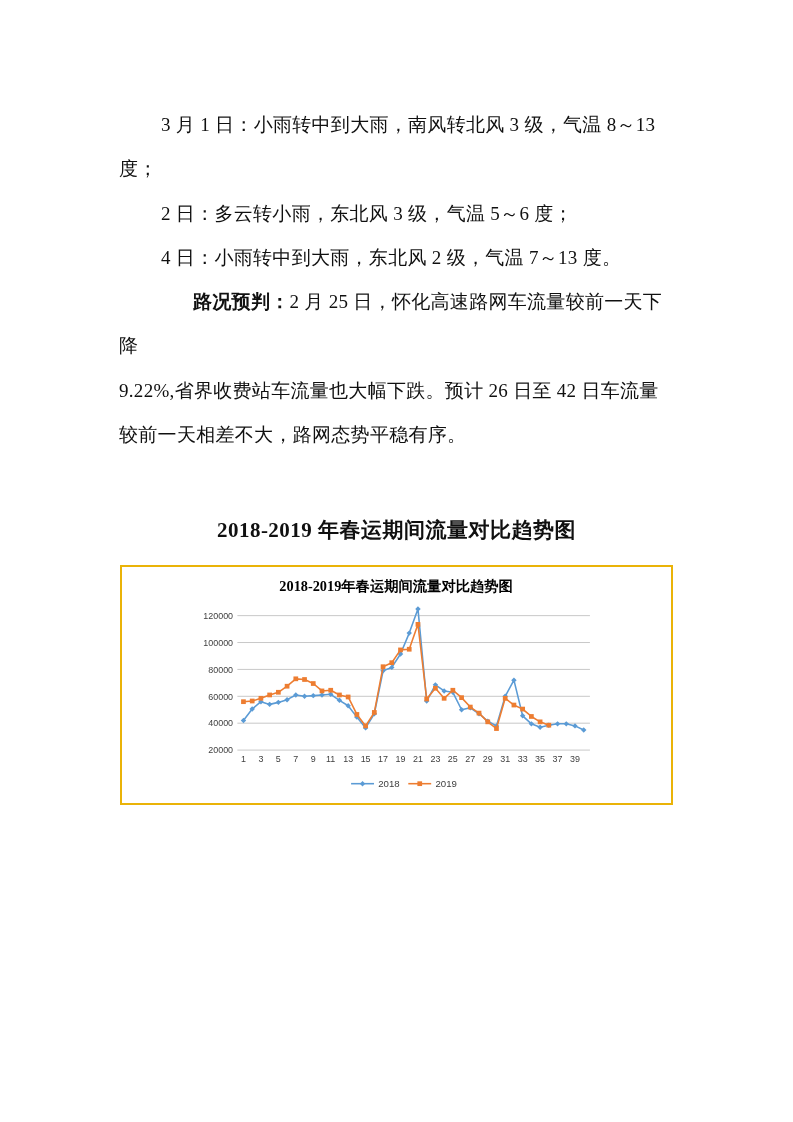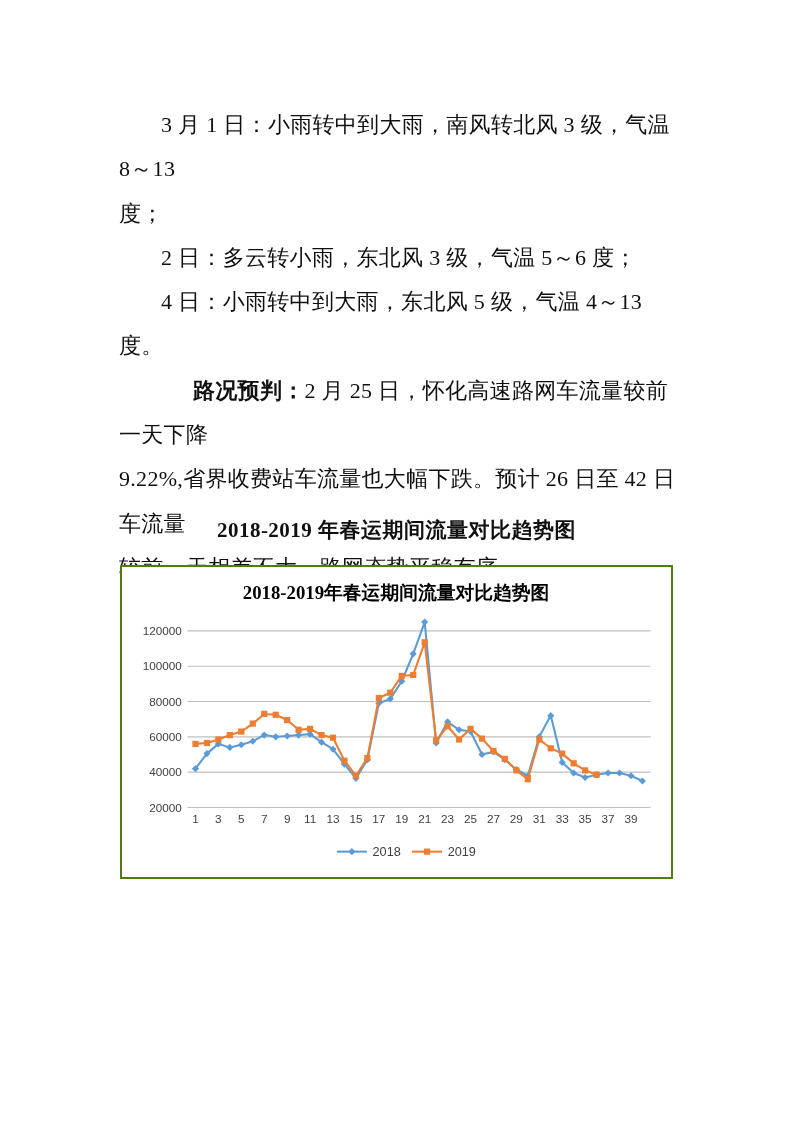--- a/index.html
+++ b/index.html
@@ -7,55 +7,55 @@
     position:relative;
     width:793px; height:1122px;
     background:#ffffff;
     overflow:hidden;
     font-family:"Liberation Serif","DejaVu Serif",serif;
     color:#101010;
   }
   .text-block {
     position:absolute;
     top:103px; left:119px; width:560px;
-    font-size:22px;
+    font-size:19px;
     line-height:44.3px;
     letter-spacing:0.3px;
   }
   .line { white-space:pre-wrap; }
   .line.indent { text-indent:42px; }
   .bold { font-weight:bold;margin-left:32px; }
   .chart-caption {
     position:absolute;
     top:516px; left:0; width:100%;
     text-align:center;
     font-size:21px;
     font-weight:bold;
     letter-spacing:0.5px;
   }
   .chart-box {
     position:absolute;
     left:120px; top:565px;
-    width:553px; height:314px;
+    width:553px; height:240px;
     box-sizing:border-box;
-    border:2px solid #4d7c0f;
+    border:2px solid #eab308;
     background:#ffffff;
   }
   .chart-box svg { display:block; width:100%; height:100%; }
 </style>
 </head>
 <body>
 
 <div class="page">
 
   <div class="text-block">
     <div class="line indent">3 月 1 日：小雨转中到大雨，南风转北风 3 级，气温 8～13</div>
     <div class="line">度；</div>
     <div class="line indent">2 日：多云转小雨，东北风 3 级，气温 5～6 度；</div>
-    <div class="line indent">4 日：小雨转中到大雨，东北风 5 级，气温 4～13 度。</div>
+    <div class="line indent">4 日：小雨转中到大雨，东北风 2 级，气温 7～13 度。</div>
     <div class="line indent"><span class="bold">路况预判：</span><span>2 月 25 日，怀化高速路网车流量较前一天下降</span></div>
     <div class="line">9.22%,省界收费站车流量也大幅下跌。预计 26 日至 42 日车流量</div>
     <div class="line">较前一天相差不大，路网态势平稳有序。</div>
   </div>
 
   <div class="chart-caption">2018-2019 年春运期间流量对比趋势图</div>
 
   <div class="chart-box">
     <svg id="chart-svg" viewBox="0 0 553 330">
         <text x="276" y="34" text-anchor="middle" font-size="20" font-weight="bold" fill="#000000" font-family="&quot;Liberation Serif&quot;,&quot;DejaVu Serif&quot;,serif">2018-2019年春运期间流量对比趋势图</text>

